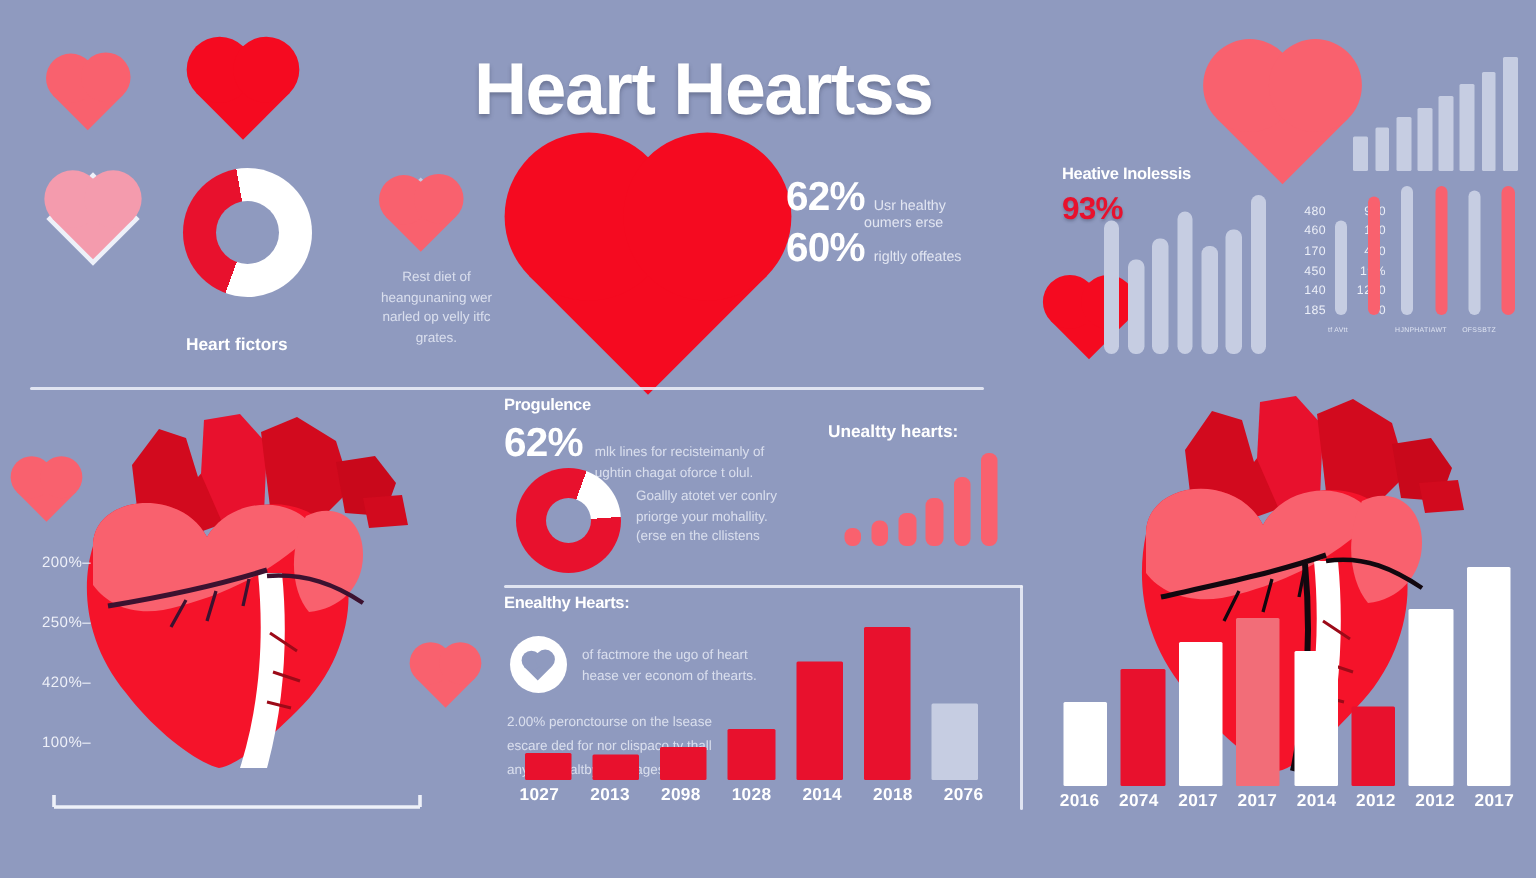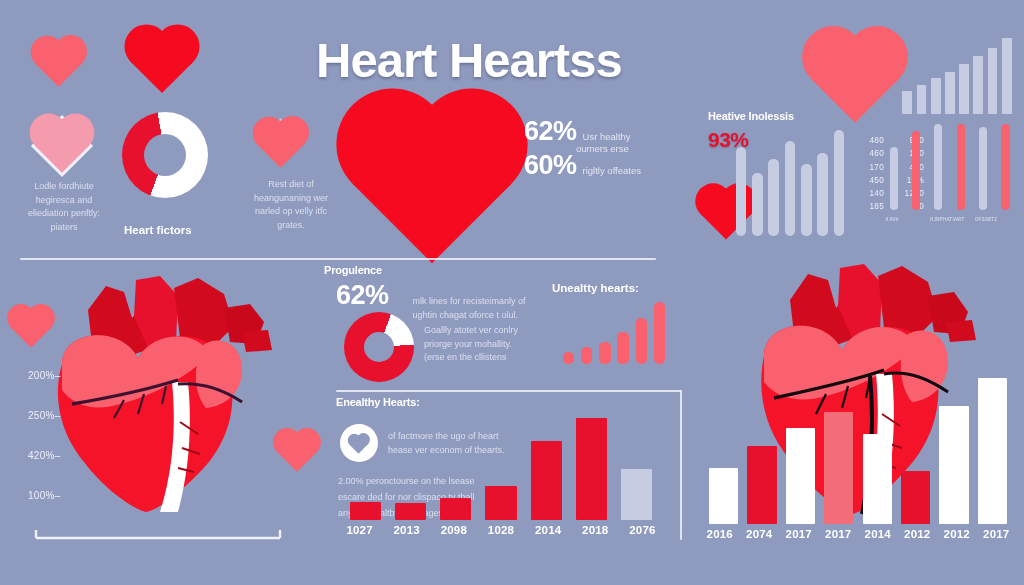--- a/index.html
+++ b/index.html
@@ -63,21 +63,20 @@
 
   <div class="abs" style="left:122px;top:112px;width:86px;height:86px;border-radius:50%;
               background:conic-gradient(from 200deg,#e8112d 0deg 150deg,#ffffff 150deg 360deg);">
     <div style="position:absolute;left:22px;top:22px;width:42px;height:42px;border-radius:50%;background:#8f9abf;"></div>
   </div>
 
   <div class="heartwrap abs" style="left:258px;top:118px;width:50px;height:46px;">
     <div class="heart" style="width:33px;height:33px;background:#f9616e;left:6px;top:10px;box-shadow:2px -2px 0 0 rgba(238,241,249,.55);"></div>
   </div>
 
-  <div class="abs blurtxt" style="left:18px;top:180px;width:92px;text-align:center;">Lodle fordhiute hegiresca and eliediation penftly: piaters</div>
 
   <div class="abs sechead-sm" style="left:124px;top:224px;">Heart fictors</div>
 
   <div class="abs title" style="left:316px;top:36px;">Heart Heartss</div>
 
   <div class="abs blurtxt" style="left:250px;top:178px;width:82px;text-align:center;">Rest diet of heangunaning wer narled op velly itfc grates.</div>
 
   <div class="heartwrap abs" style="left:352px;top:104px;width:160px;height:150px;">
     <div class="heart" style="width:112px;height:112px;background:#f50a20;left:24px;top:24px;"></div>
   </div>
@@ -190,25 +189,25 @@
       <div class="axis-lbl" style="position: absolute; left: 0px; top: 0px;">200%–</div>
       <div class="axis-lbl" style="position: absolute; left: 0px; top: 40px;">250%–</div>
       <div class="axis-lbl" style="position: absolute; left: 0px; top: 80px;">420%–</div>
       <div class="axis-lbl" style="position: absolute; left: 0px; top: 120px;">100%–</div>
     </div>
 
   <svg class="abs" style="left:34px;top:528px;" width="250" height="14">
     <path d="M2 2 L2 10 M2 10 L246 10 M246 10 L246 2" stroke="#eef1f9" stroke-width="2.4" fill="none"></path>
   </svg>
 
-  <div class="abs sechead" style="left:324px;top:264px;">Progulence</div>
+  <div class="abs sechead" style="left:336px;top:264px;">Progulence</div>
 
   <div class="abs" style="left:336px;top:282px;display:flex;align-items:baseline;gap:8px;">
     <span class="bigpct">62%</span>
-    <span class="blurtxt" style="width:140px;margin-left:16px;">
+    <span class="blurtxt" style="width:140px;">
       <span>mlk lines for recisteimanly of</span><br>
       <span>ughtin chagat oforce t olul.</span>
     </span>
   </div>
 
   <div class="abs" style="left:344px;top:312px;width:70px;height:70px;border-radius:50%;
               background:conic-gradient(from 20deg,#ffffff 0deg 66deg,#e8112d 66deg 360deg);">
     <div style="position:absolute;left:20px;top:20px;width:30px;height:30px;border-radius:50%;background:#8f9abf;"></div>
   </div>
 

